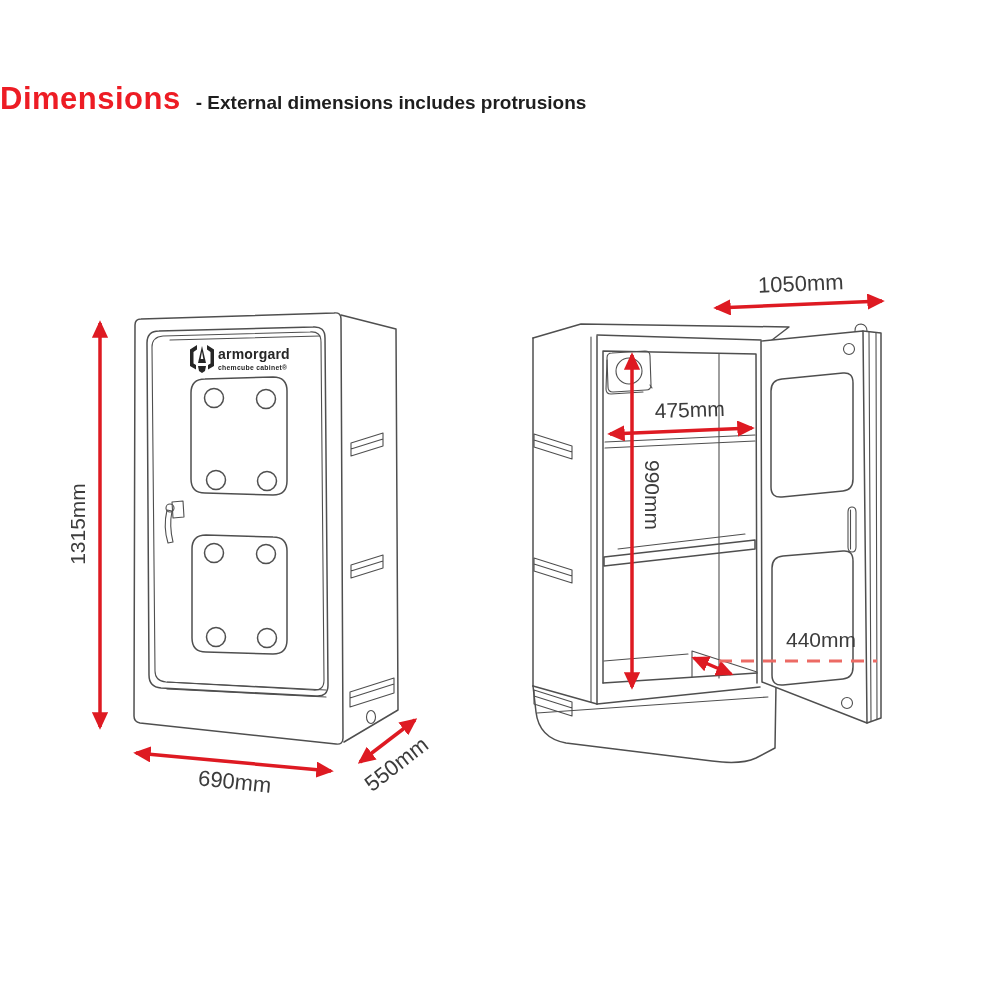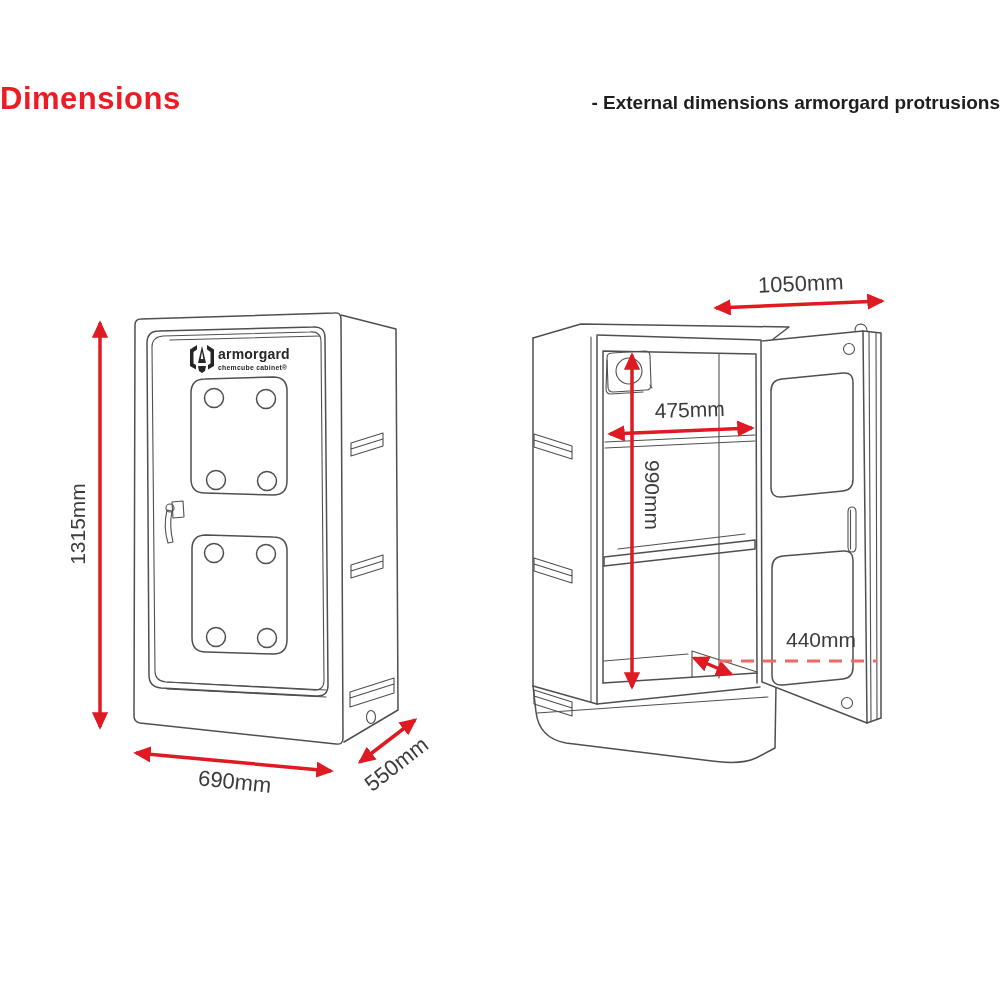--- a/index.html
+++ b/index.html
@@ -7,21 +7,21 @@
     --label-gray:#3c3c3c; --title-red:#ed1c24; --title-black:#1e1e1e; --background:#ffffff;
   }
   html,body{margin:0;padding:0;}
   body{
     width:1000px;height:1000px;position:relative;overflow:hidden;
     background:var(--background,#fff);
     font-family:"Liberation Sans", sans-serif;
   }
   .title-row{
     position:absolute;left:0;right:0;top:81px;
-    display:flex;justify-content:space-between;align-items:baseline;gap:0;
+    display:flex;justify-content:flex-start;align-items:baseline;gap:15px;
   }
   .t-main{font-size:31px;font-weight:bold;color:var(--title-red,#ed1c24);letter-spacing:.5px;}
   .t-sub{font-size:19px;font-weight:bold;color:var(--title-black,#1e1e1e);}
   svg{position:absolute;left:0;top:0;}
   .ln{stroke:var(--line-gray,#4f4f4f);stroke-width:1.5;fill:none;stroke-linecap:round;stroke-linejoin:round;}
   .ln2{stroke:var(--line-gray,#4f4f4f);stroke-width:1.1;fill:none;stroke-linecap:round;stroke-linejoin:round;}
   .face{fill:#fff;}
   .red{stroke:var(--accent-red,#de1a22);stroke-width:3.5;fill:none;marker-start:url(#ah);marker-end:url(#ah);}
   .dash{stroke:var(--dashed-red,#ec6a64);stroke-width:3;stroke-dasharray:13 9;fill:none;}
   .arrowhead{fill:var(--accent-red,#de1a22);}
@@ -30,21 +30,21 @@
   .logo-shape{fill:#262626;stroke:none;}
   .logo-cut{fill:#fff;stroke:none;}
   .logo-name{font-size:14px;font-weight:800;fill:#262626;letter-spacing:.2px;}
   .logo-sub{font-size:6.8px;font-weight:bold;fill:#262626;letter-spacing:.3px;}
 </style>
 </head>
 <body>
 
 <div class="title-row">
   <span class="t-main">Dimensions</span>
-  <span class="t-sub">- External dimensions armorgard protrusions</span>
+  <span class="t-sub">- External dimensions includes protrusions</span>
 </div>
 
 <svg width="1000" height="1000" viewBox="0 0 1000 1000">
   <defs>
     <marker id="ah" markerWidth="5" markerHeight="4.6" refX="4.2" refY="2.3" orient="auto-start-reverse">
       <path class="arrowhead" d="M0,0 L5,2.3 L0,4.6 Z"></path>
     </marker>
   </defs>
 
   <g>

